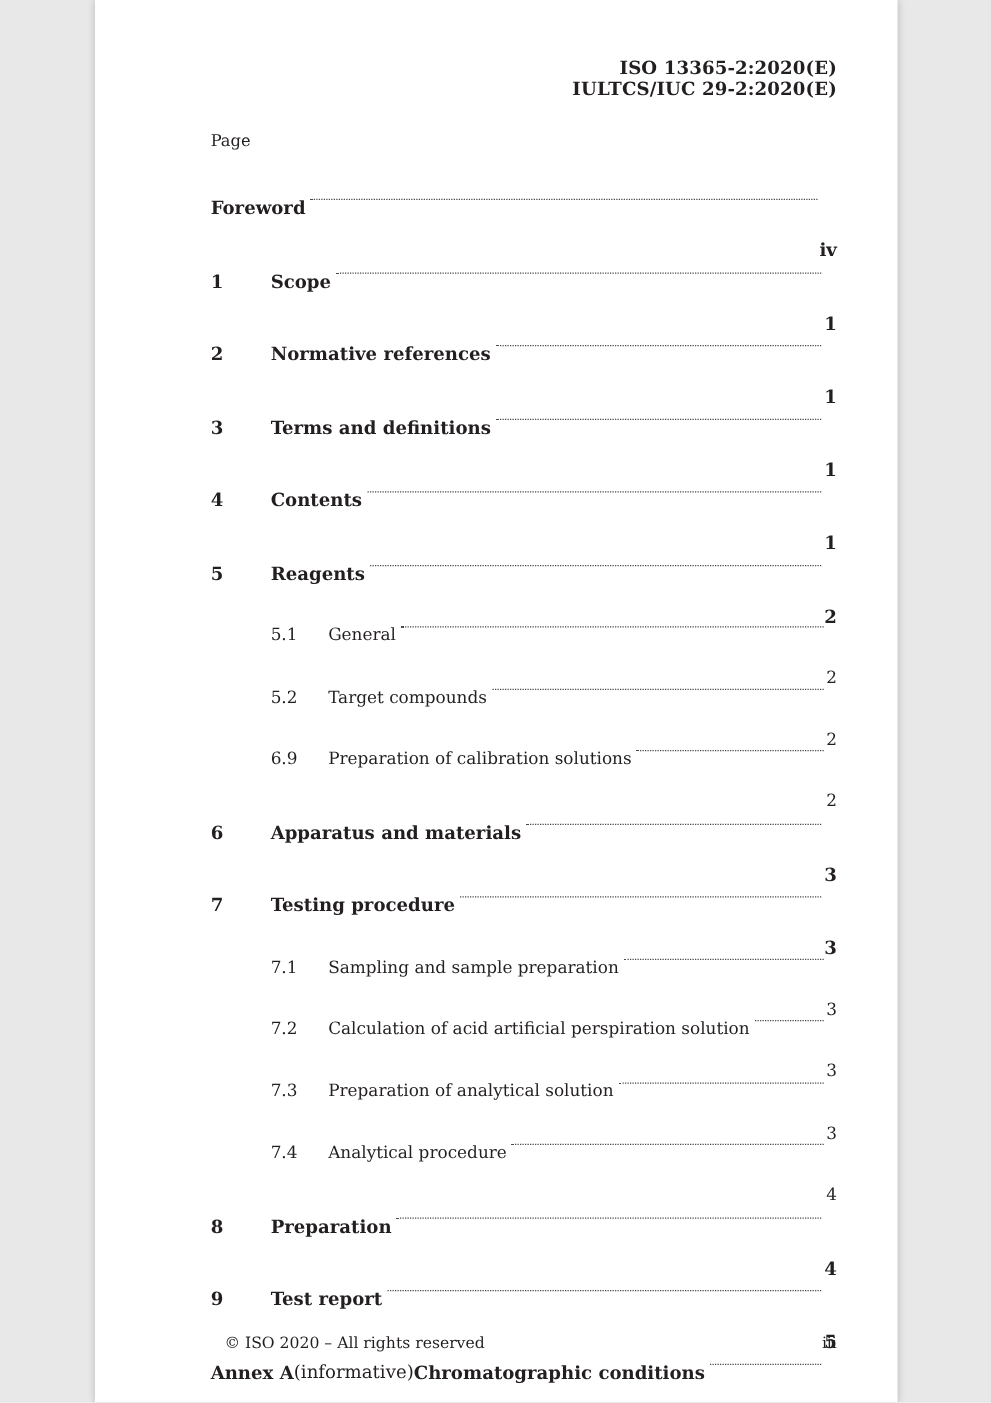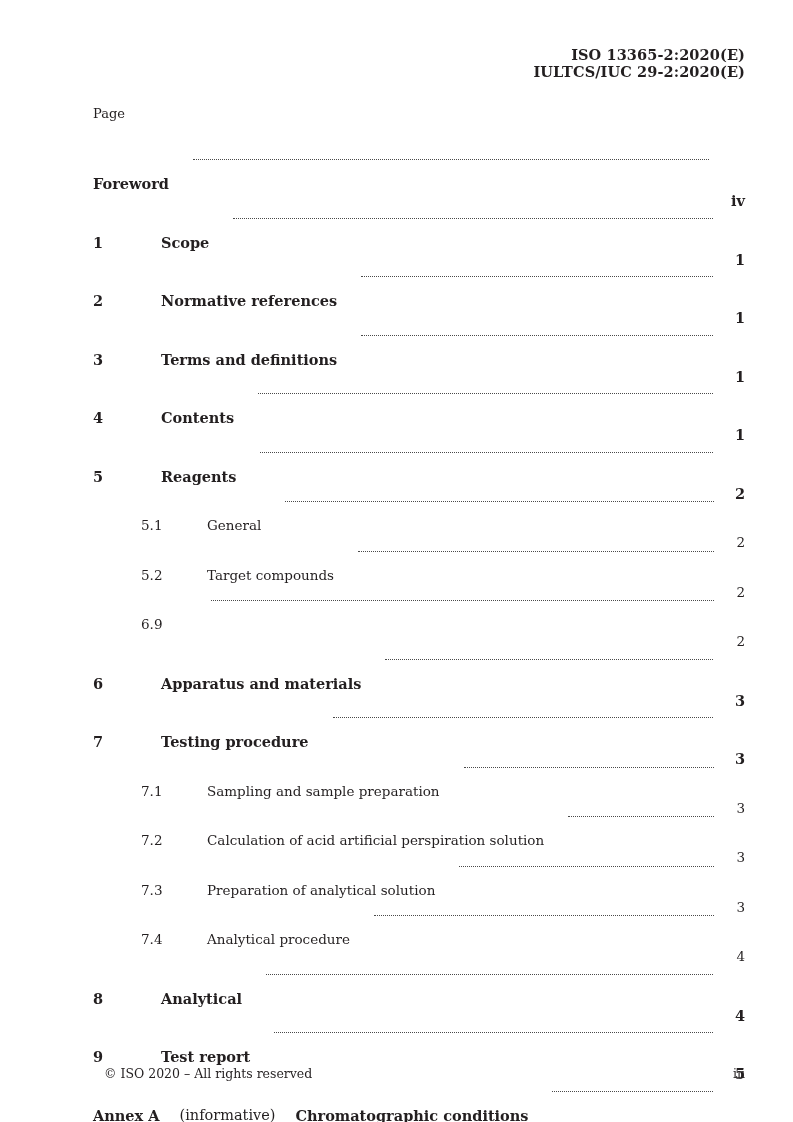--- a/index.html
+++ b/index.html
@@ -2,21 +2,21 @@
 <html><head>
 <meta charset="utf-8">
 <style>
   html, body {
     margin: 0;
     padding: 0;
     background: #e8e8e8;
   }
   .page {
     position: relative;
-    width: 793px;
+    width: 642px;
     height: 1122px;
     margin: 0 auto;
     background: #ffffff;
     font-family: "DejaVu Serif", serif;
     color: #231f20;
     overflow: hidden;
     box-shadow: 0 0 6px rgba(0,0,0,.2);
   }
   .doc-header {
     position: absolute;
@@ -47,24 +47,23 @@
     font-weight: normal;
   }
   .toc {
     position: absolute;
     top: 150px;
     left: 93px;
     right: 48px;
   }
   .toc-row {
     display: flex;
-    align-items: center;
+    align-items: flex-start;
     line-height: 15.5px;
     white-space: nowrap;
-    gap: 20px;
   }
   .toc-row.main {
     font-weight: bold;
     font-size: 14.5px;
     margin-top: 9px;
   }
   .toc-row.sub {
     font-weight: normal;
     font-size: 13.5px;
     padding-left: 48px;
@@ -158,20 +157,21 @@
         <span class="pg">2</span>
       </div>
       <div class="toc-row sub">
         <span class="num">5.2</span>
         <span>Target compounds</span>
         <span class="leader"></span>
         <span class="pg">2</span>
       </div>
       <div class="toc-row sub">
         <span class="num">6.9</span>
+        <span>Preparation of calibration solutions</span>
         <span class="leader"></span>
         <span class="pg">2</span>
       </div>
       <div class="toc-row main">
         <span class="num">6</span>
         <span>Apparatus and materials</span>
         <span class="leader"></span>
         <span class="pg">3</span>
       </div>
       <div class="toc-row main">
@@ -199,21 +199,21 @@
         <span class="pg">3</span>
       </div>
       <div class="toc-row sub">
         <span class="num">7.4</span>
         <span>Analytical procedure</span>
         <span class="leader"></span>
         <span class="pg">4</span>
       </div>
       <div class="toc-row main">
         <span class="num">8</span>
-        <span>Analytical</span>
+        <span>Preparation</span>
         <span class="leader"></span>
         <span class="pg">4</span>
       </div>
       <div class="toc-row main">
         <span class="num">9</span>
         <span>Test report</span>
         <span class="leader"></span>
         <span class="pg">5</span>
       </div>
       <div class="toc-row main">

